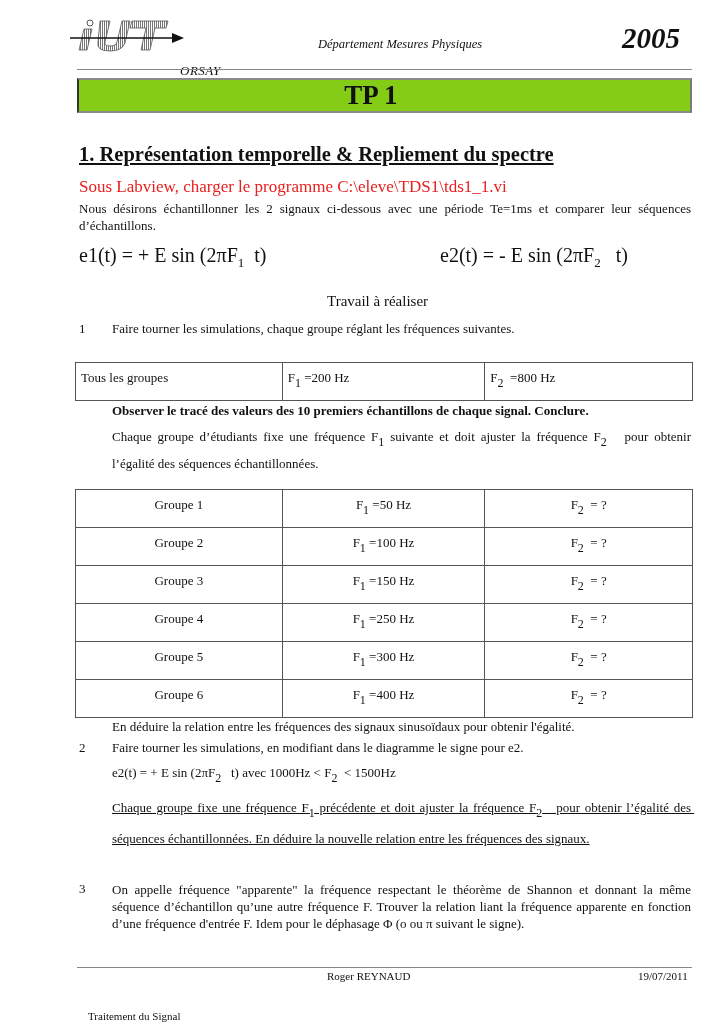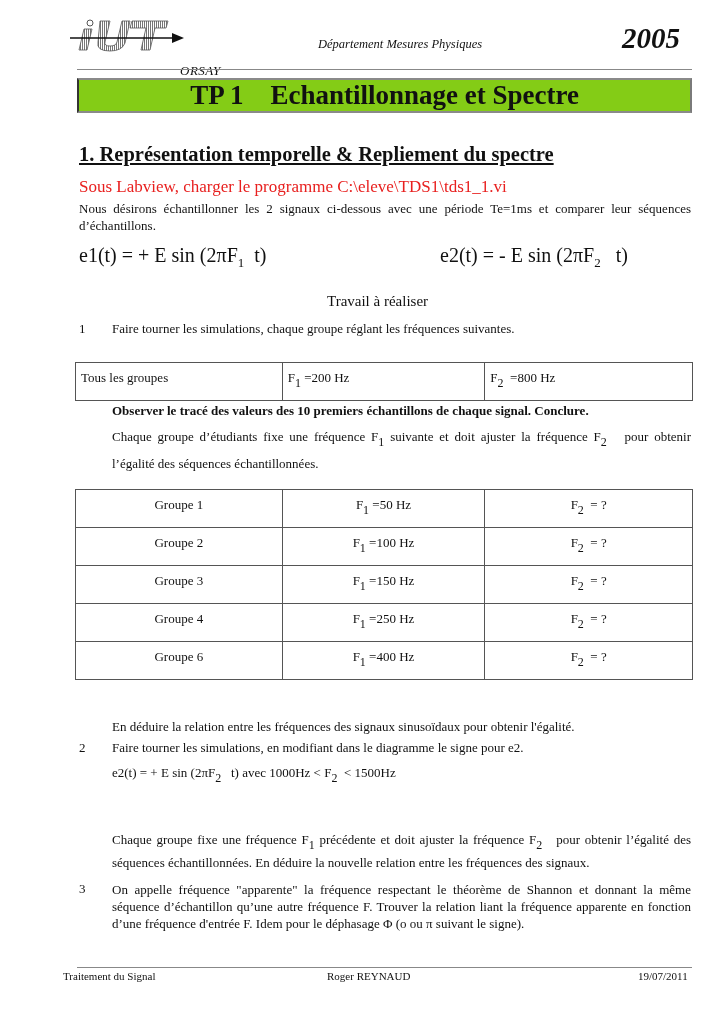--- a/index.html
+++ b/index.html
@@ -70,21 +70,20 @@
   </svg>
 </div>
 <div class="abs logo-text">ORSAY</div>
 <div class="abs dept">Département Mesures Physiques</div>
 <div class="abs year">2005</div>
 <div class="abs hr-top"></div>
 
 <div class="abs title-box">
   <span>TP 1</span>
     <span>    </span>
-    <span>Echantillonnage et Spectre</span>
 </div>
 
 <div class="abs section-title">1. Représentation temporelle &amp; Repliement du spectre</div>
 <div class="abs red-line">Sous Labview, charger le programme C:\eleve\TDS1\tds1_1.vi</div>
 <div class="abs para p-intro">Nous désirons échantillonner les 2 signaux ci-dessous avec une période Te=1ms et comparer leur séquences d’échantillons.</div>
 
 <div class="abs eq eq1"><span>e1(t) = + E sin (2πF</span><sub>1</sub><span style="white-space:pre">  t)</span></div>
 <div class="abs eq eq2"><span>e2(t) = - E sin (2πF</span><sub>2</sub><span style="white-space:pre">   t)</span></div>
 
 <div class="abs travail">Travail à réaliser</div>
@@ -121,33 +120,38 @@
     <td class="c1">Groupe 3</td>
     <td class="c2">F<sub class="s">1</sub><span style="white-space:pre"> =150 Hz</span></td>
     <td class="c3">F<sub class="s">2</sub><span style="white-space:pre">  = ?</span></td>
   </tr>
   <tr>
     <td class="c1">Groupe 4</td>
     <td class="c2">F<sub class="s">1</sub><span style="white-space:pre"> =250 Hz</span></td>
     <td class="c3">F<sub class="s">2</sub><span style="white-space:pre">  = ?</span></td>
   </tr>
   <tr>
+    <td class="c1">Groupe 5</td>
+    <td class="c2">F<sub class="s">1</sub><span style="white-space:pre"> =300 Hz</span></td>
+    <td class="c3">F<sub class="s">2</sub><span style="white-space:pre">  = ?</span></td>
+  </tr>
+  <tr>
     <td class="c1">Groupe 6</td>
     <td class="c2">F<sub class="s">1</sub><span style="white-space:pre"> =400 Hz</span></td>
     <td class="c3">F<sub class="s">2</sub><span style="white-space:pre">  = ?</span></td>
   </tr>
 </tbody>
   </table>
 
 <div class="abs item-text" style="left:112px; top:691px;margin-top:28px;">En déduire la relation entre les fréquences des signaux sinusoïdaux pour obtenir l'égalité.</div>
 
 <div class="abs num" style="left:79px; top:740px;">2</div>
 <div class="abs item-text" style="left:112px; top:740px;">Faire tourner les simulations, en modifiant dans le diagramme le signe pour e2.</div>
 <div class="abs item-text" style="left:112px; top:765px; white-space:pre;"><span>e2(t) = + E sin (2πF</span><sub class="s">2</sub><span>   t) avec 1000Hz &lt; F</span><sub class="s">2</sub><span>  &lt; 1500Hz</span></div>
-<div class="abs para" style="left:112px; top:831px; width:579px; line-height:18px;"><span>Chaque groupe fixe une fréquence F</span><sub class="s">1</sub><span> précédente et doit ajuster la fréquence F</span><sub class="s">2</sub><span style="white-space:pre-wrap">   pour obtenir l’égalité des séquences échantillonnées. En déduire la nouvelle relation entre les fréquences des signaux.</span></div>
+<div class="abs para" style="left:112px; top:795px; width:579px; line-height:25px;text-decoration:underline;"><span>Chaque groupe fixe une fréquence F</span><sub class="s">1</sub><span> précédente et doit ajuster la fréquence F</span><sub class="s">2</sub><span style="white-space:pre-wrap">   pour obtenir l’égalité des séquences échantillonnées. En déduire la nouvelle relation entre les fréquences des signaux.</span></div>
 
 <div class="abs num" style="left:79px; top:881px;">3</div>
 <div class="abs para" style="left:112px; top:881px; width:579px; line-height:17px;">On appelle fréquence "apparente" la fréquence respectant le théorème de Shannon et donnant la même séquence d’échantillon qu’une autre fréquence F. Trouver la relation liant la fréquence apparente en fonction d’une fréquence d'entrée F.  Idem pour le déphasage Φ (o ou π suivant le signe).</div>
 
 <div class="abs hr-bot"></div>
-<div class="abs foot" style="left:63px;">Traitement du Signal</div>
+<div class="abs foot" style="left:88px;margin-top:40px;">Traitement du Signal</div>
 <div class="abs foot" style="left:327px;">Roger REYNAUD</div>
 <div class="abs foot" style="left:638px;">19/07/2011</div>
 
 </body></html>

